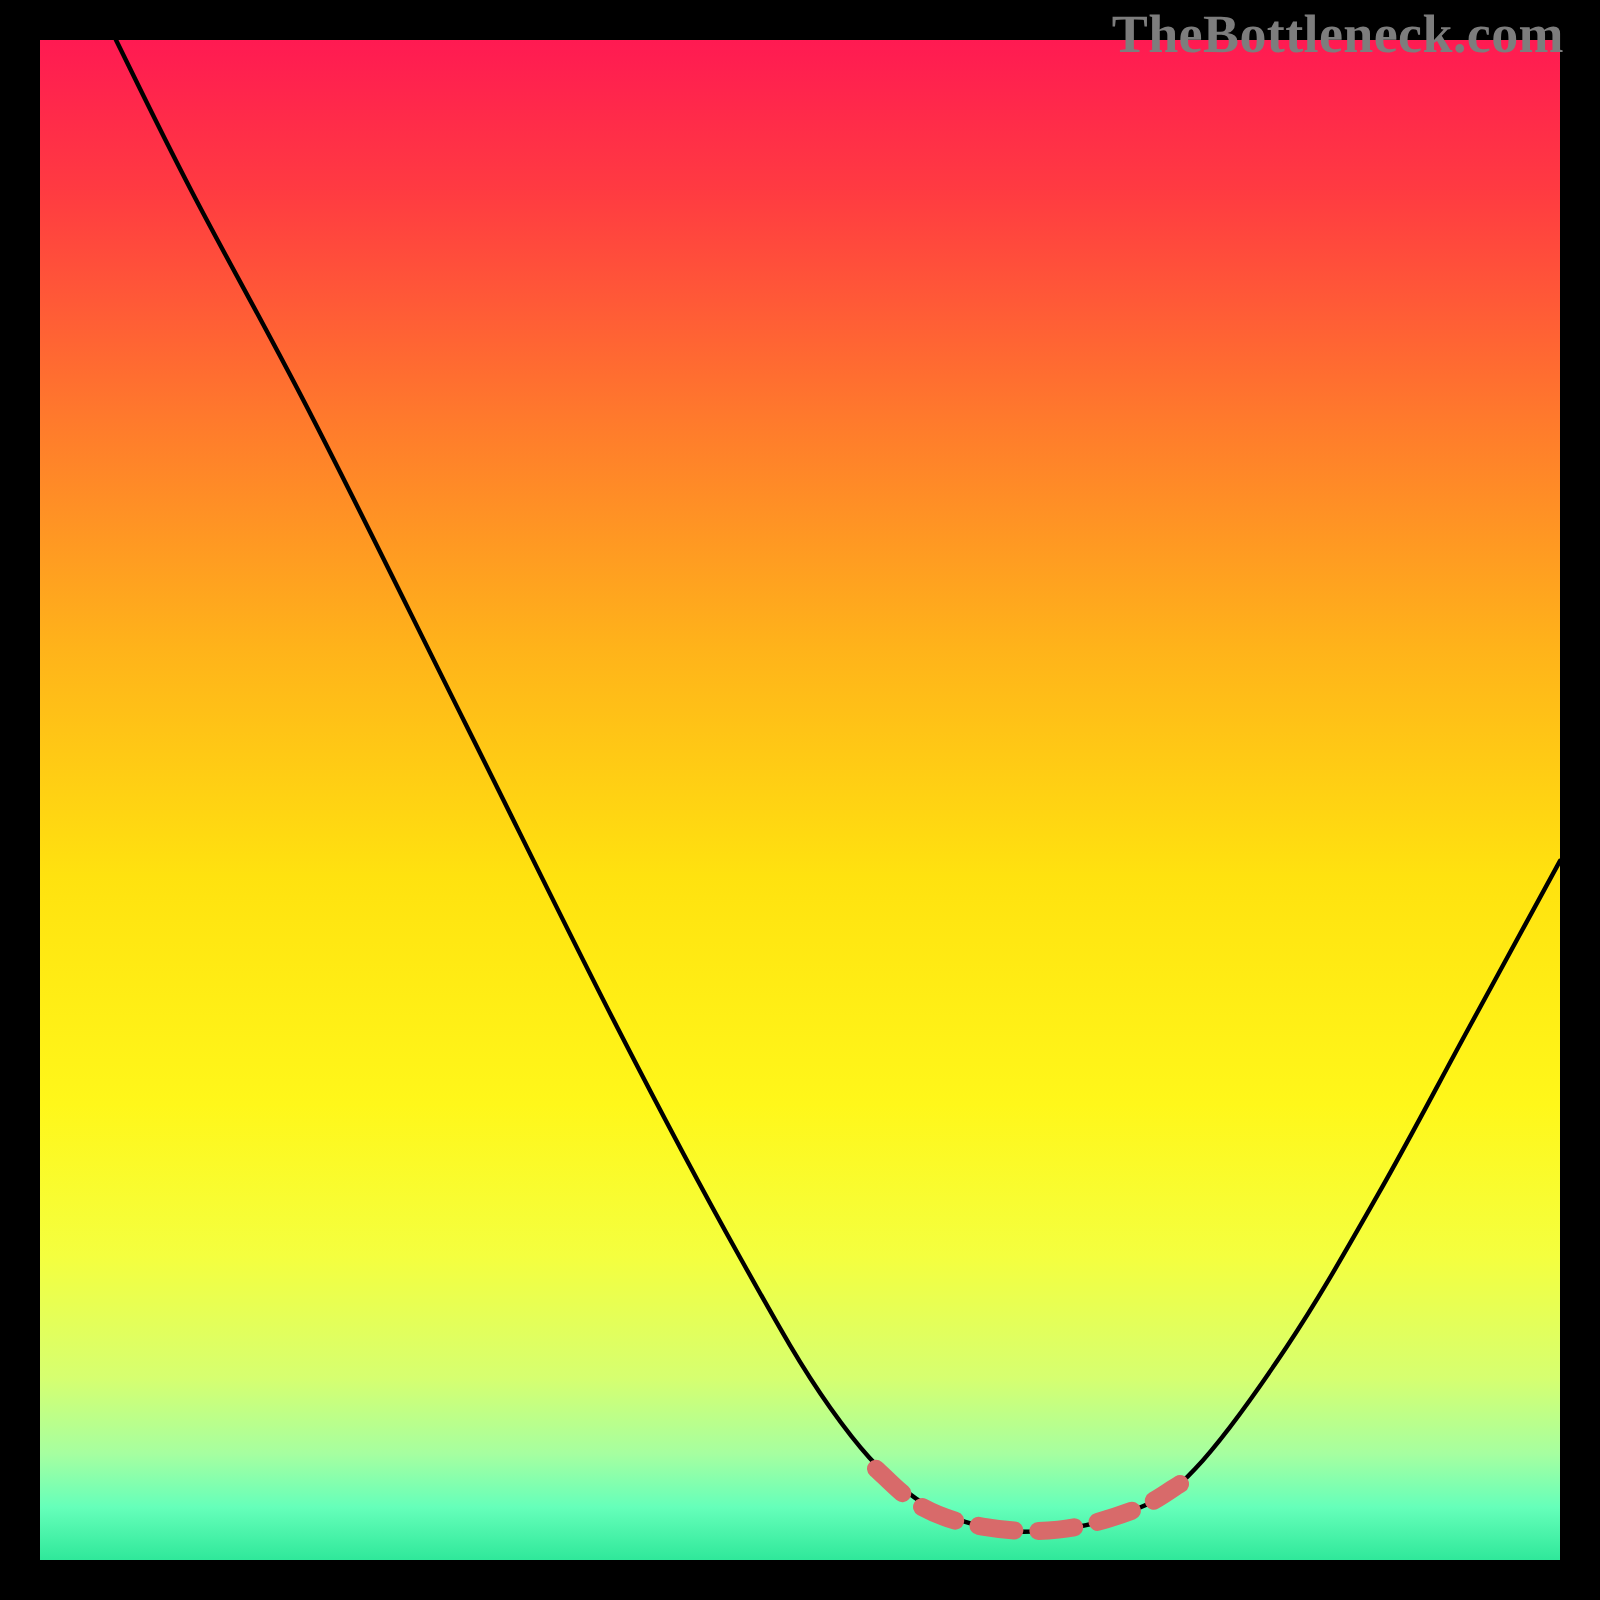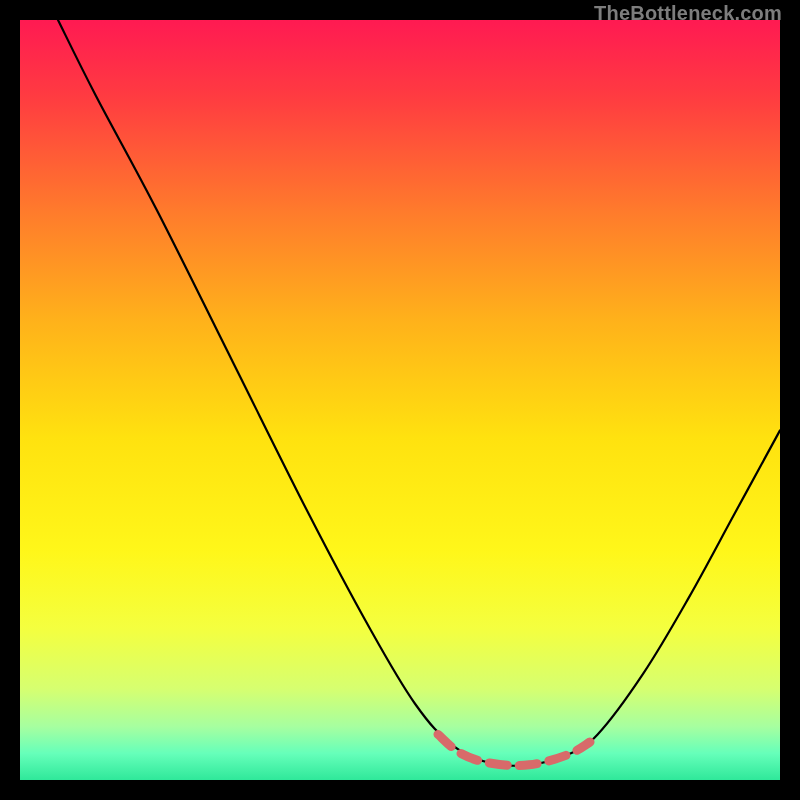--- a/index.html
+++ b/index.html
@@ -14,22 +14,22 @@
     position: absolute;
     left: 20px;
     top: 20px;
     width: 760px;
     height: 760px;
   }
   .watermark {
     position: absolute;
     top: 2px;
     right: 18px;
-    font-family: Liberation Sans, sans-serif;
-    font-size: 20px;
+    font-family: Liberation Serif, serif;
+    font-size: 27px;
     font-weight: 600;
     color: #7d7d7d;
     letter-spacing: 0.2px;
   }
 </style>
 </head>
 <body>
 
 <div class="frame">
   <svg width="760" height="760" viewBox="0 0 760 760">

